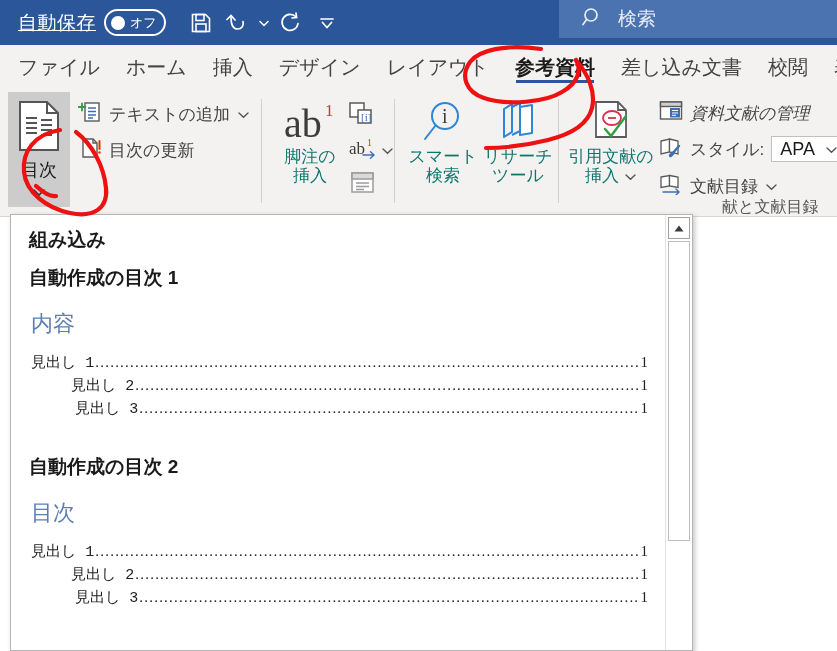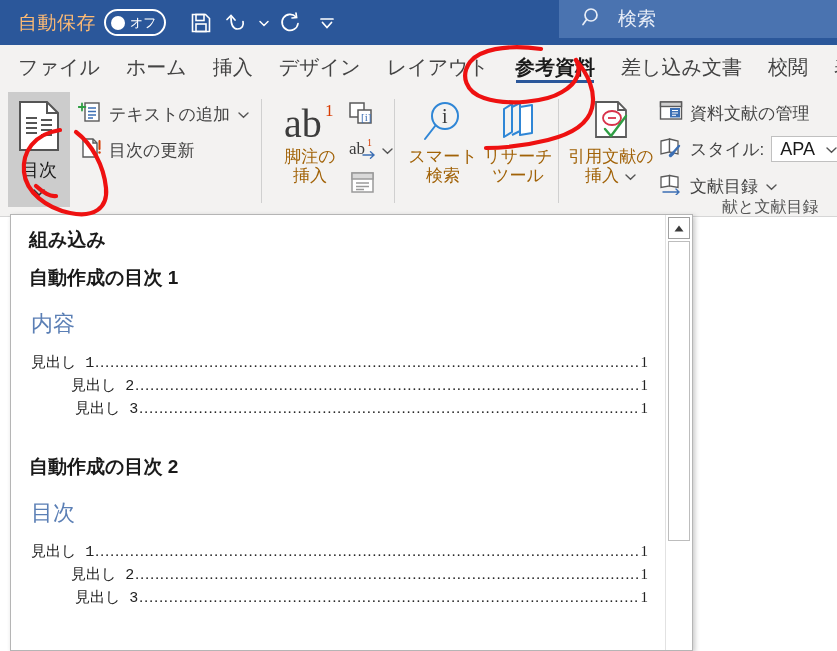--- a/index.html
+++ b/index.html
@@ -10,21 +10,21 @@
   }
 
   
   #titlebar{
     position:absolute;left:0;top:0;width:837px;height:45px;
     background:#2b579a;display:flex;align-items:center;
   }
   .tb-autosave{
     display:flex;align-items:center;gap:8px;margin-left:18px;
   }
-  .tb-autosave-label{color:#fdba74;font-size:19px;letter-spacing:0.5px;}
+  .tb-autosave-label{color:#ffffff;font-size:19px;letter-spacing:0.5px;text-decoration:underline;}
   .toggle-pill{
     width:62px;height:27px;border:2px solid #ffffff;border-radius:14px;
     display:flex;align-items:center;gap:5px;padding:0 5px;box-sizing:border-box;
   }
   .toggle-knob{width:14px;height:14px;border-radius:50%;background:#ffffff;flex:0 0 auto;}
   .toggle-text{color:#ffffff;font-size:13px;line-height:1;}
 
   .qat{display:flex;align-items:center;gap:2px;margin-left:18px;}
   .qat-btn{
     width:34px;height:34px;display:flex;align-items:center;justify-content:center;
@@ -75,21 +75,21 @@
   .toc-chev{margin-top:1px;}
 
   
   .ritem{display:flex;align-items:center;gap:7px;height:30px;}
   .ritem-label{font-size:17px;color:#444444;white-space:nowrap;}
 
   
   .bigbtn{
     display:flex;flex-direction:column;align-items:center;
   }
-  .bigbtn-label{font-size:17px;color:#a16207;line-height:1.12;text-align:right;}
+  .bigbtn-label{font-size:17px;color:#0f766e;line-height:1.12;text-align:right;}
 
   .grouplabel{
     position:absolute;font-size:16px;color:#555555;white-space:nowrap;
   }
 
   
   #gallery{
     position:absolute;left:10px;top:214px;width:683px;height:437px;
     background:#ffffff;border:1px solid #b5b5b5;box-sizing:border-box;
     box-shadow:2px 2px 5px rgba(0,0,0,0.22);
@@ -378,21 +378,21 @@
       <span style="display:flex;align-items:center;gap:5px;">
         <span class="bigbtn-label">挿入</span>
         <span>
           <svg width="13" height="8" viewBox="0 0 13 8" fill="none" stroke="#555555" stroke-width="1.4" stroke-linecap="round">
             <path d="M2 2 L6.5 6.2 L11 2"></path>
           </svg>
         </span>
       </span>
     </div>
 
-    <div class="ritem" style="position:absolute;left:100px;top:9px;">
+    <div class="ritem" style="position:absolute;left:100px;top:9px;font-style:italic;">
       <span>
         <svg width="24" height="22" viewBox="0 0 24 22" fill="none">
           <rect x="1.5" y="2" width="21" height="17" fill="#ffffff" stroke="#5a5a5a" stroke-width="1.4"></rect>
           <rect x="1.5" y="2" width="21" height="4.5" fill="#cfcfcf" stroke="#5a5a5a" stroke-width="1.4"></rect>
           <rect x="11" y="8" width="10" height="9.5" fill="#3c6fb4"></rect>
           <path d="M13 10.5 H19 M13 13 H19 M13 15.3 H17" stroke="#ffffff" stroke-width="1"></path>
         </svg>
       </span>
       <span class="ritem-label">資料文献の管理</span>
     </div>

